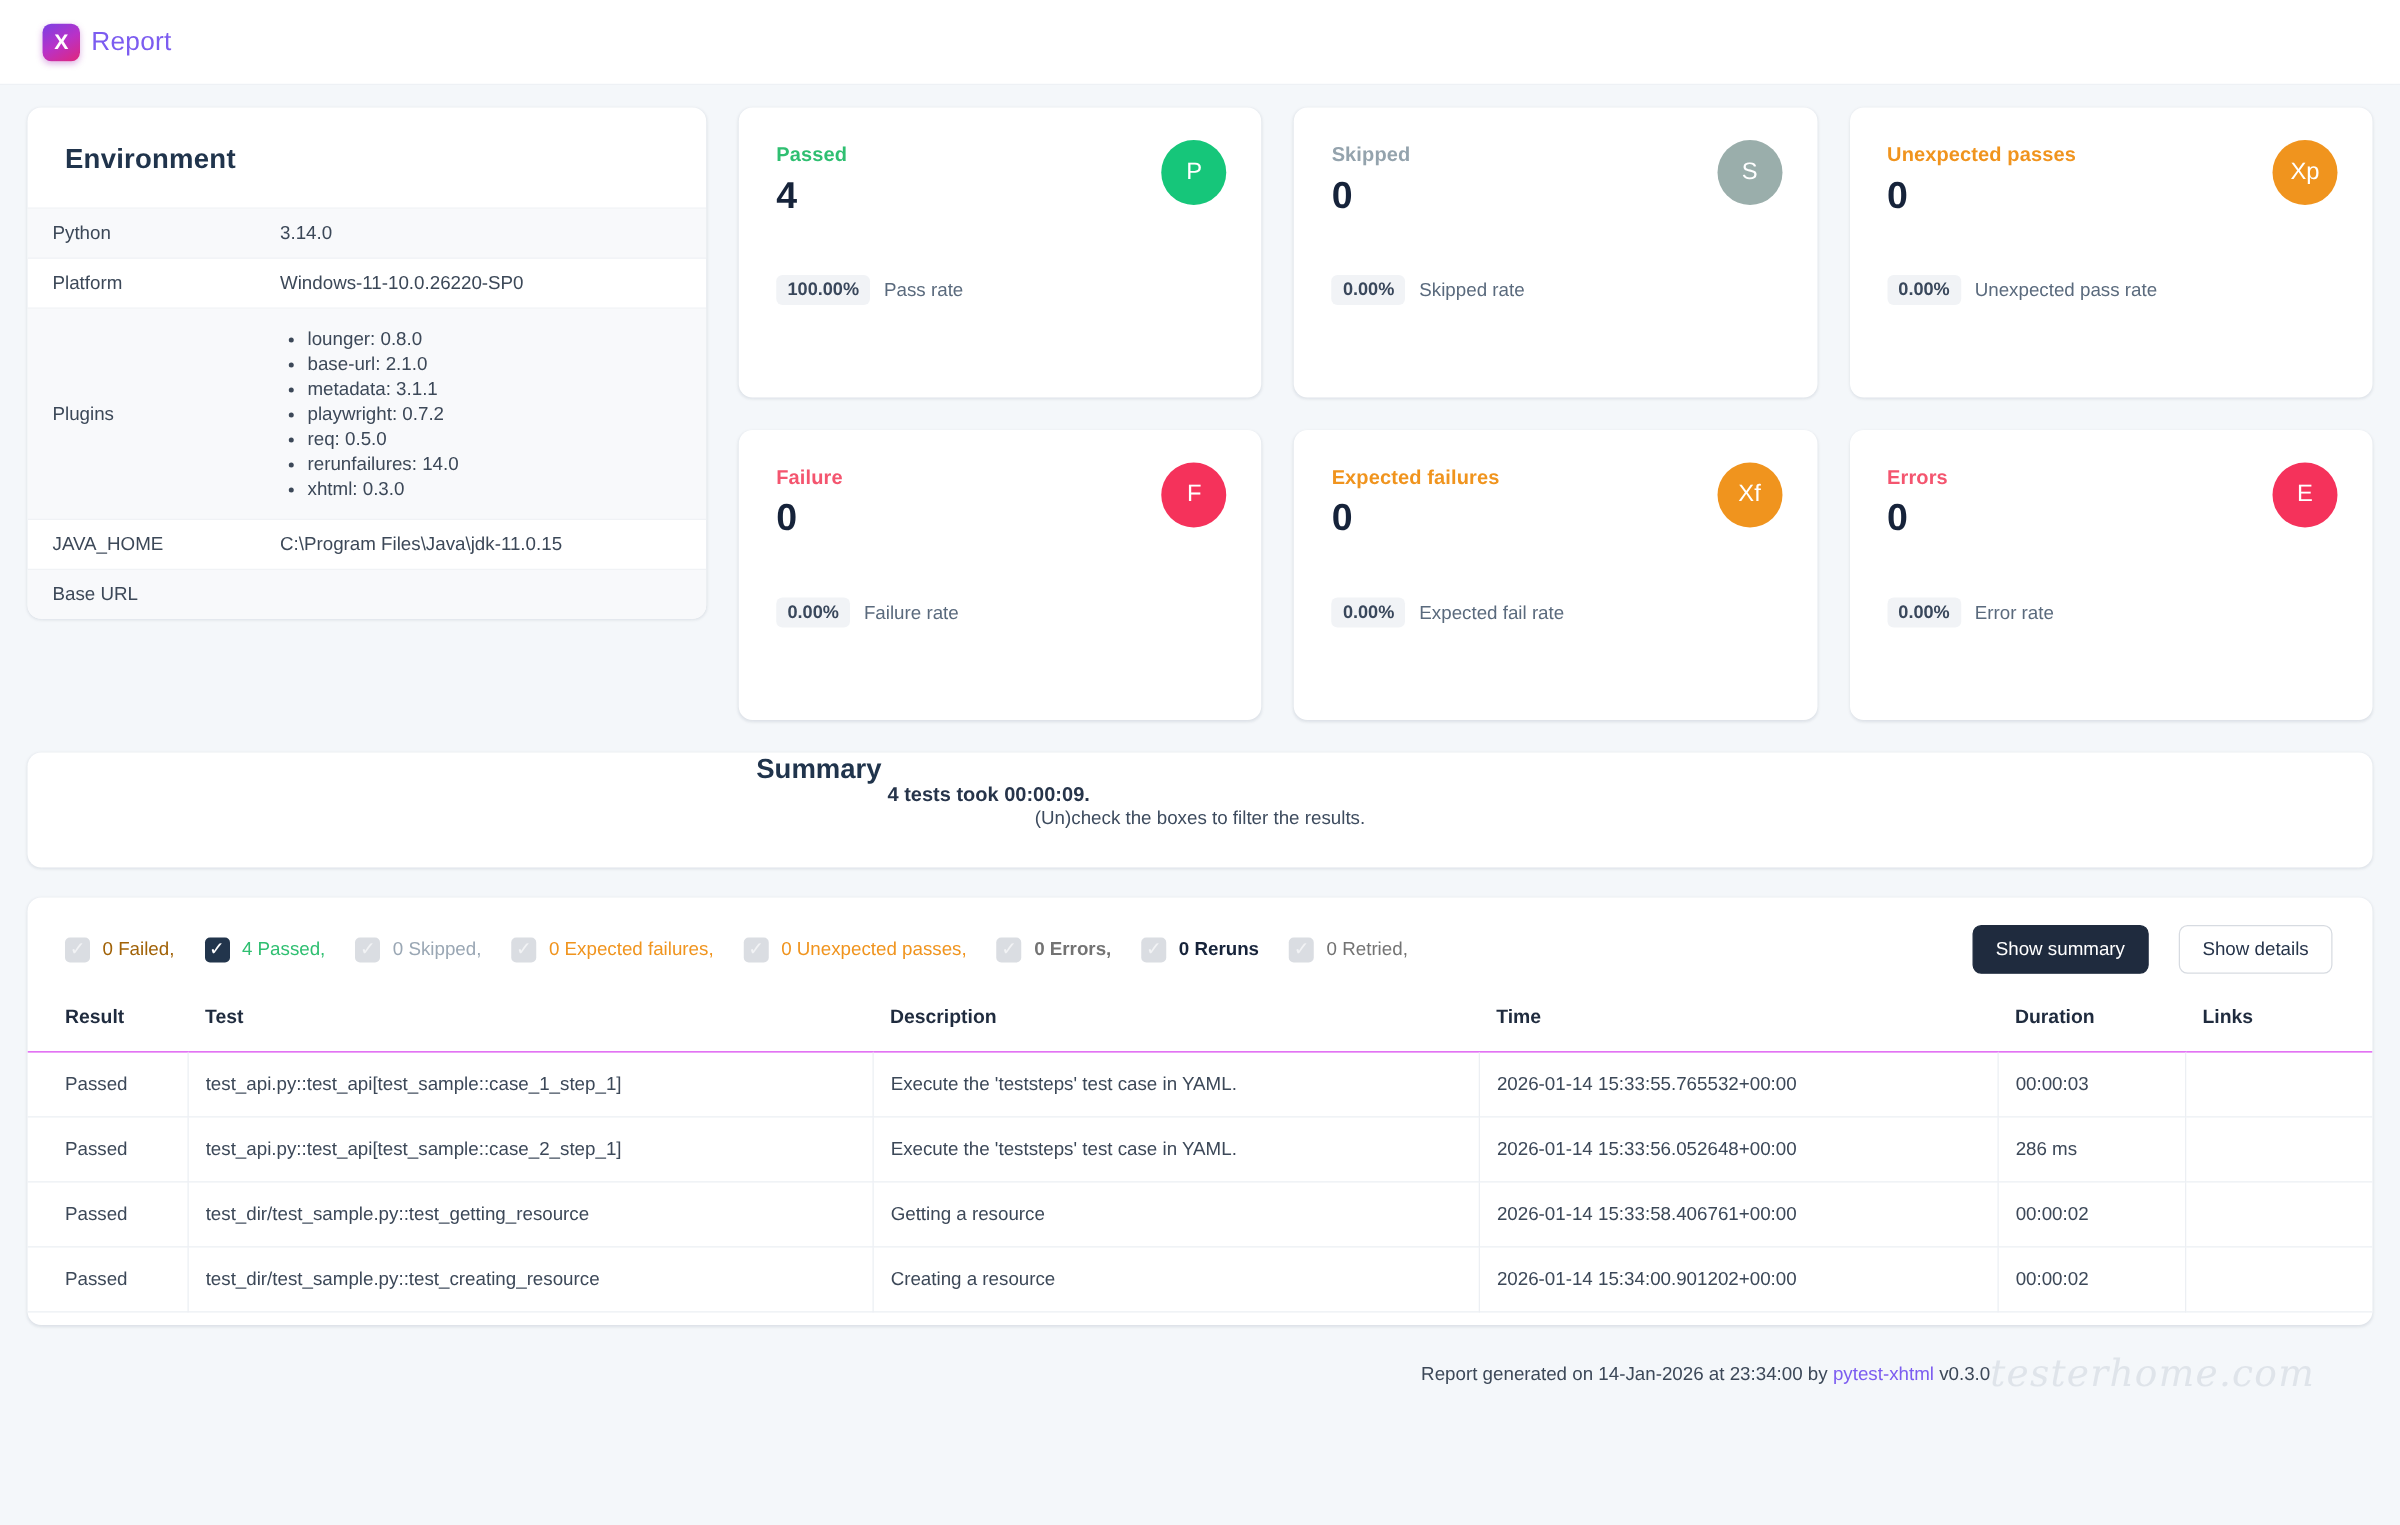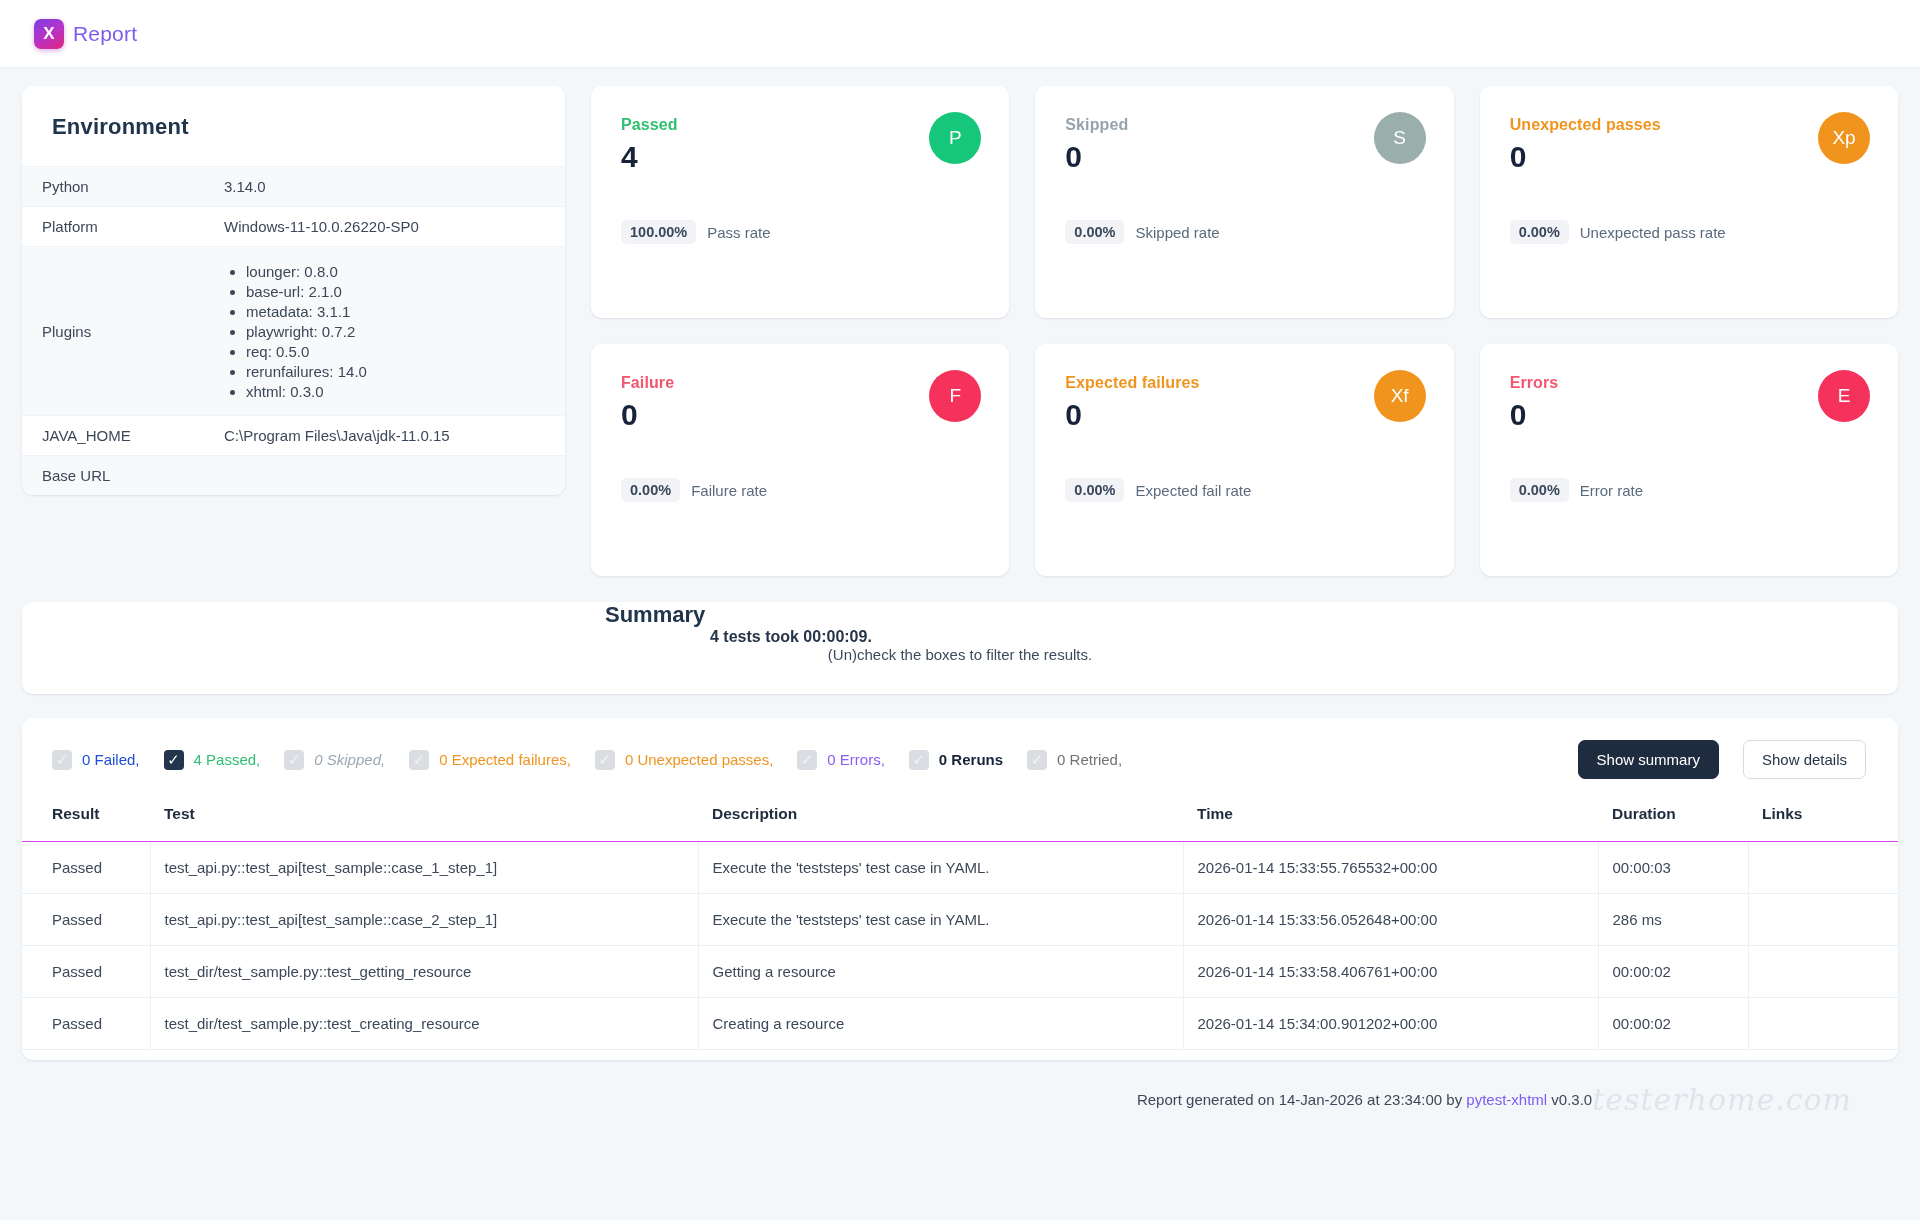--- a/index.html
+++ b/index.html
@@ -250,41 +250,41 @@
     <h2>Summary</h2>
     <div class="took">4 tests took 00:00:09.</div>
     <div class="hint">(Un)check the boxes to filter the results.</div>
   </div>
 
   <div class="card results">
     <div class="filters">
       <div id="filter-list" style="display:flex;align-items:center;">
           <label class="filt">
             <span class="cb">✓</span>
-            <span style="color:#1d4ed8;">0 Failed,</span>
+            <span style="color:#a16207;">0 Failed,</span>
           </label>
           <label class="filt">
             <span class="cb on">✓</span>
             <span style="color:#2fbf71;">4 Passed,</span>
           </label>
           <label class="filt">
             <span class="cb">✓</span>
-            <span style="color:#9aa7b4;font-style:italic;">0 Skipped,</span>
+            <span style="color:#9aa7b4;">0 Skipped,</span>
           </label>
           <label class="filt">
             <span class="cb">✓</span>
             <span style="color:#f0941e;">0 Expected failures,</span>
           </label>
           <label class="filt">
             <span class="cb">✓</span>
             <span style="color:#f0941e;">0 Unexpected passes,</span>
           </label>
           <label class="filt">
             <span class="cb">✓</span>
-            <span style="color:#8b5cf6;">0 Errors,</span>
+            <span style="color:#737373;font-weight:bold;">0 Errors,</span>
           </label>
           <label class="filt">
             <span class="cb">✓</span>
             <span style="color:#16233a;font-weight:bold;">0 Reruns</span>
           </label>
           <label class="filt">
             <span class="cb">✓</span>
             <span style="color:#737373;">0 Retried,</span>
           </label>
         </div>

